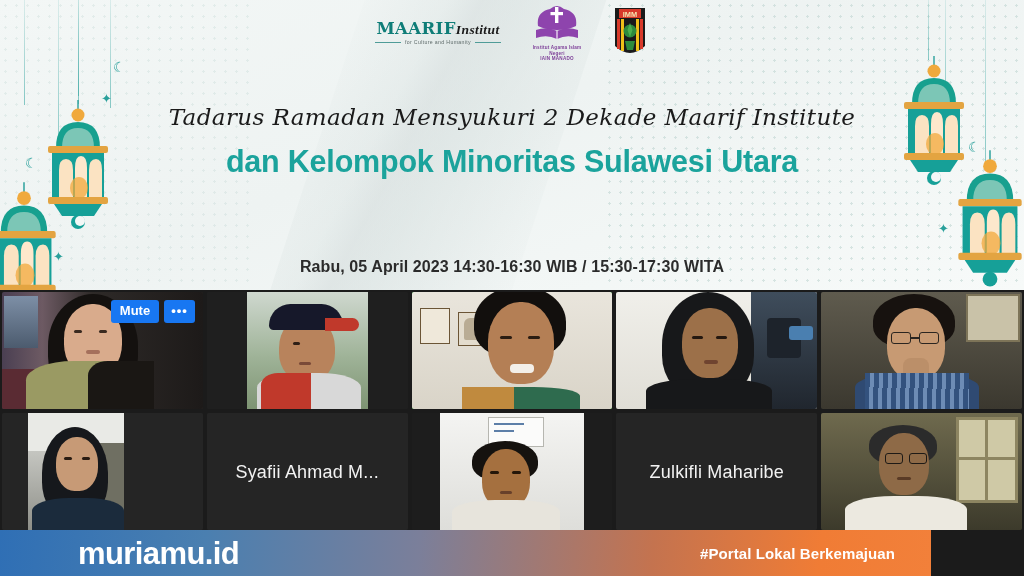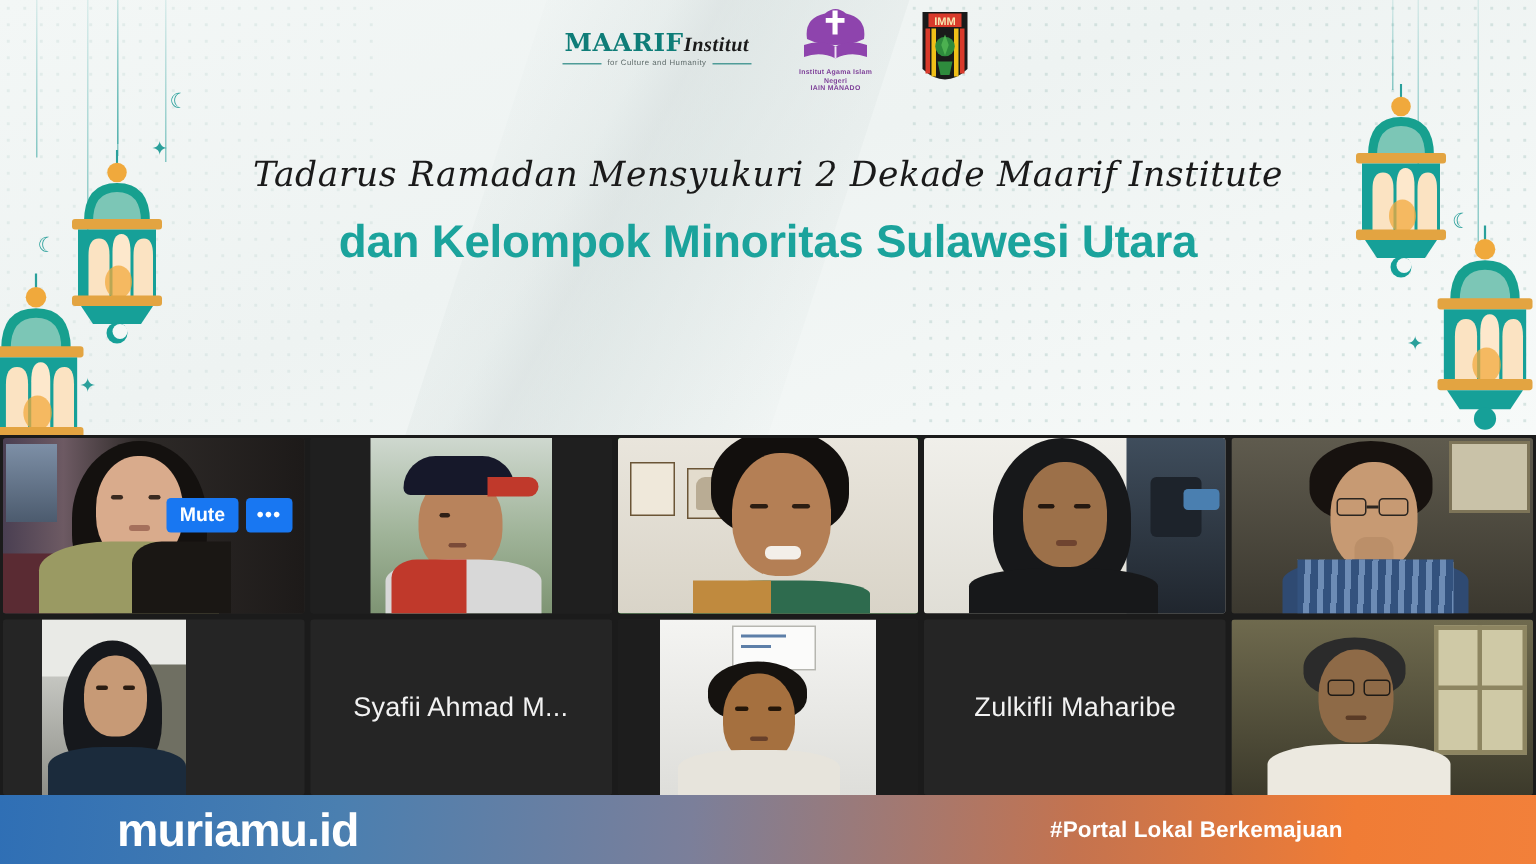--- a/index.html
+++ b/index.html
@@ -147,21 +147,21 @@
     transform: translateY(-50%);
     text-align: center;
     color: #f2f2f2;
     font-size: 18px;
     letter-spacing: .2px;
     padding: 0 6px;
     white-space: nowrap; overflow: hidden; text-overflow: ellipsis;
   }
   .ctrls {
     position: absolute; right: 8px; top: 8px;
-    display: flex; gap: 5px; z-index: 3; margin-top: 32px;
+    display: flex; gap: 5px; z-index: 3;
   }
   .btn-mute {
     background: #1877f2; color: #fff;
     font-size: 13px; font-weight: 700;
     padding: 3px 9px; border-radius: 3px; line-height: 1.3;
   }
   .btn-more {
     background: #1877f2; color: #fff;
     font-size: 13px; font-weight: 700;
     padding: 3px 7px; border-radius: 3px; line-height: 1.3;
@@ -174,21 +174,21 @@
     position: absolute; border-radius: 48% 48% 44% 44%;
   }
   .hair { position: absolute; border-radius: 50% 50% 40% 40%; }
   .body { position: absolute; border-radius: 40% 40% 0 0; }
   .frame { position: absolute; border: 1.5px solid #6b5536; background: #efe8da; }
 
   
   .footer {
     position: absolute;
     left: 0; top: 530px;
-    width: 1024px; height: 46px;
+    width: 931px; height: 46px;
     background: linear-gradient(95deg, #2f6fb5 0%, #4a7fb0 22%, #7b7f9a 45%, #c4734f 70%, #f07c35 88%, #f2803a 100%);
     display: flex; align-items: center;
   }
   .brand {
     margin-left: 78px;
     color: #ffffff;
     font-size: 31px;
     font-weight: 700;
     letter-spacing: -.6px;
     line-height: 1;
@@ -338,20 +338,21 @@
     </div>
 
   </div>
 
   <div class="kicker">Tadarus Ramadan Mensyukuri 2 Dekade Maarif Institute</div>
 
   <div class="headline">
     <div class="l3">dan Kelompok Minoritas Sulawesi Utara</div>
   </div>
 
+  <div class="datetime">Rabu, 05 April 2023 14:30-16:30 WIB / 15:30-17:30 WITA</div>
 </div>
 
 <div class="grid">
 
   <div class="tile">
     <div class="vid" style="background:#2b2420;">
       <div class="room" style="background:linear-gradient(90deg,#4a3f52 0%,#6d5a63 20%,#2e2a28 45%,#1d1a19 100%);"></div>
       <div style="position:absolute;left:2px;top:4px;width:34px;height:52px;background:linear-gradient(180deg,#7d8fa6,#4c5b6e);"></div>
       <div style="position:absolute;left:0;bottom:0;width:60px;height:40px;background:#5a2b33;"></div>
       <div class="hair" style="left:46px;top:2px;width:90px;height:104px;background:#14110f;"></div>

